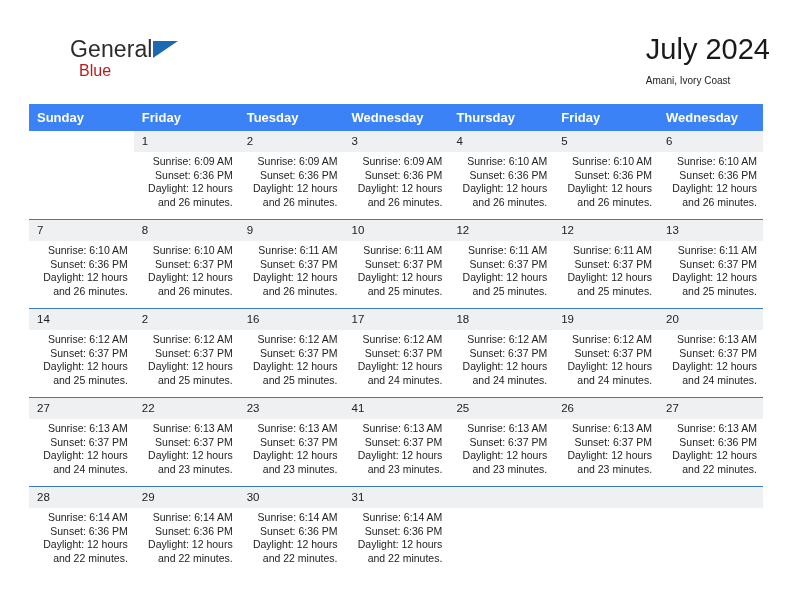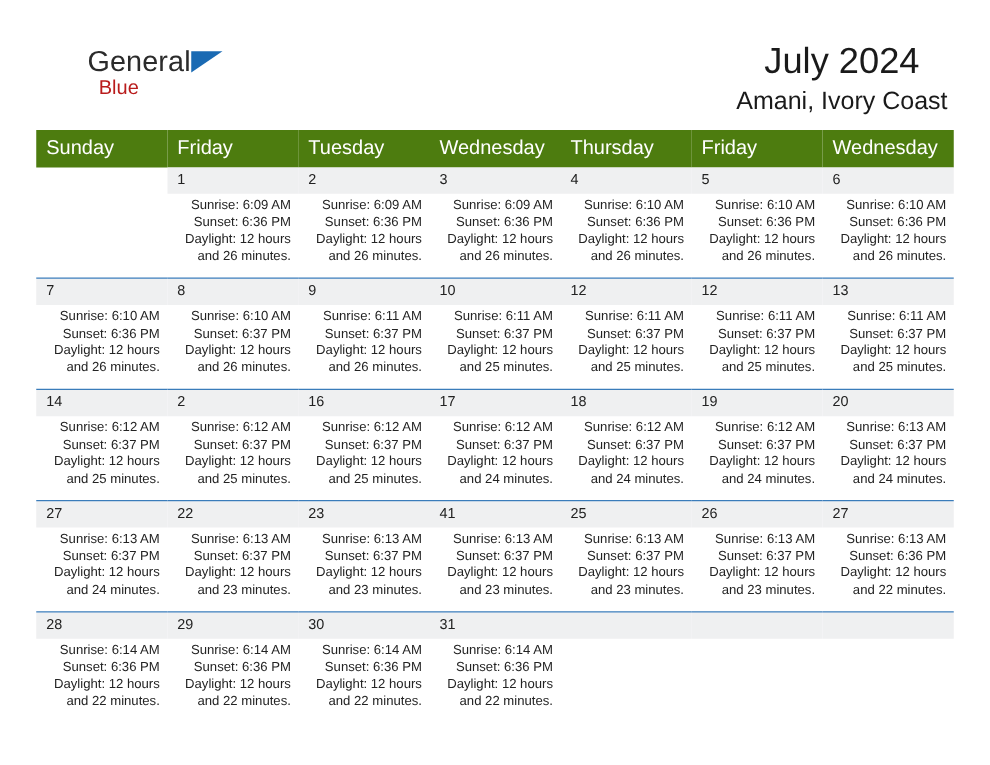--- a/index.html
+++ b/index.html
@@ -67,52 +67,52 @@
     display: block;
     font-size: 16px;
     color: #b91c1c;
     margin-top: 1px;
     margin-left: 45px;
     height: 24px;
   }
 
   .title-block {
     position: absolute;
-    right: 34px;
+    right: 22px;
     top: 32px;
-    text-align: center;
+    text-align: left;
   }
   .cal-title {
     font-size: 29px;
     color: #1a1a1a;
     line-height: 34px;
     font-weight: normal;
     margin: 0;
   }
   .cal-subtitle {
-    font-size: 20px;
+    font-size: 10px;
     color: #1a1a1a;
     line-height: 20px;
     margin: 5px 0 0 0;
   }
 
   
   .calendar {
     position: absolute;
     left: 29px;
     top: 104px;
     width: 734px;
     border-collapse: collapse;
     table-layout: fixed;
   }
   .calendar th {
-    background: #4d7c0f;
+    background: #3b82f6;
     color: #ffffff;
-    font-size: 16px;
-    font-weight: normal;
+    font-size: 13px;
+    font-weight: bold;
     text-align: left;
     padding: 6px 0 6px 8px;
     height: 13px;
     border: none;
   }
   .calendar td {
     vertical-align: top;
     padding: 0;
     border: none;
     border-top: 1px solid #3a7cba;

